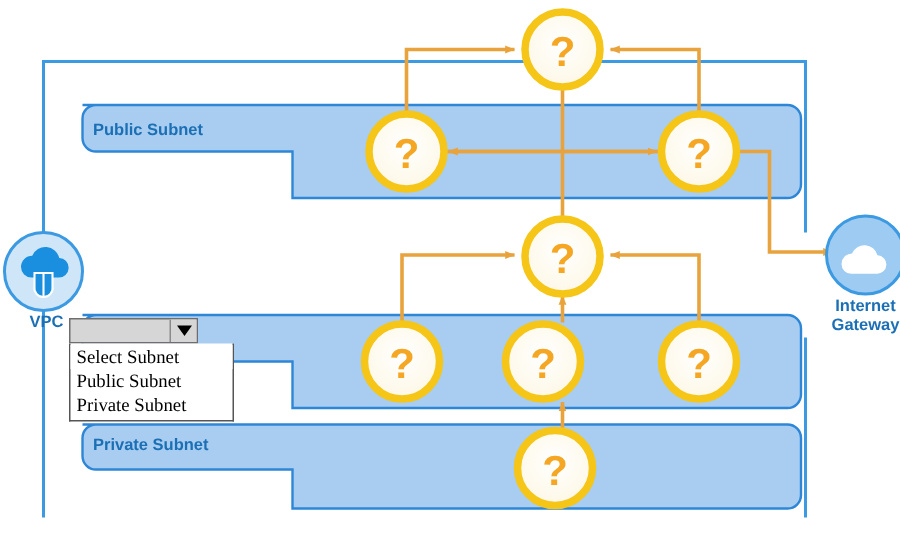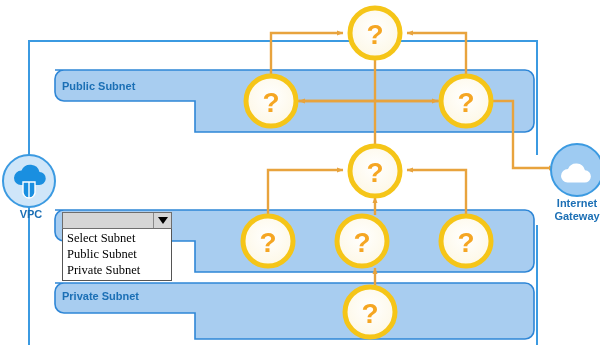--- a/index.html
+++ b/index.html
@@ -39,23 +39,23 @@
   .endpoint-label {
     font-family: "Liberation Sans", sans-serif;
     font-size: 11px;
     font-weight: bold;
     fill: #1b6fb5;
     text-anchor: middle;
   }
   
   #subnet-select-wrap {
     position: absolute;
-    left: 62px;
+    left: 46px;
     top: 212px;
-    width: 110px;
+    width: 86px;
     z-index: 40;
     font-family: Liberation Serif, serif;
   }
   #subnet-select-box {
     position: relative;
     height: 17px;
     box-sizing: border-box;
     background: #d6d6d6;
     border: 1px solid #6e6e6e;
     display: flex;

